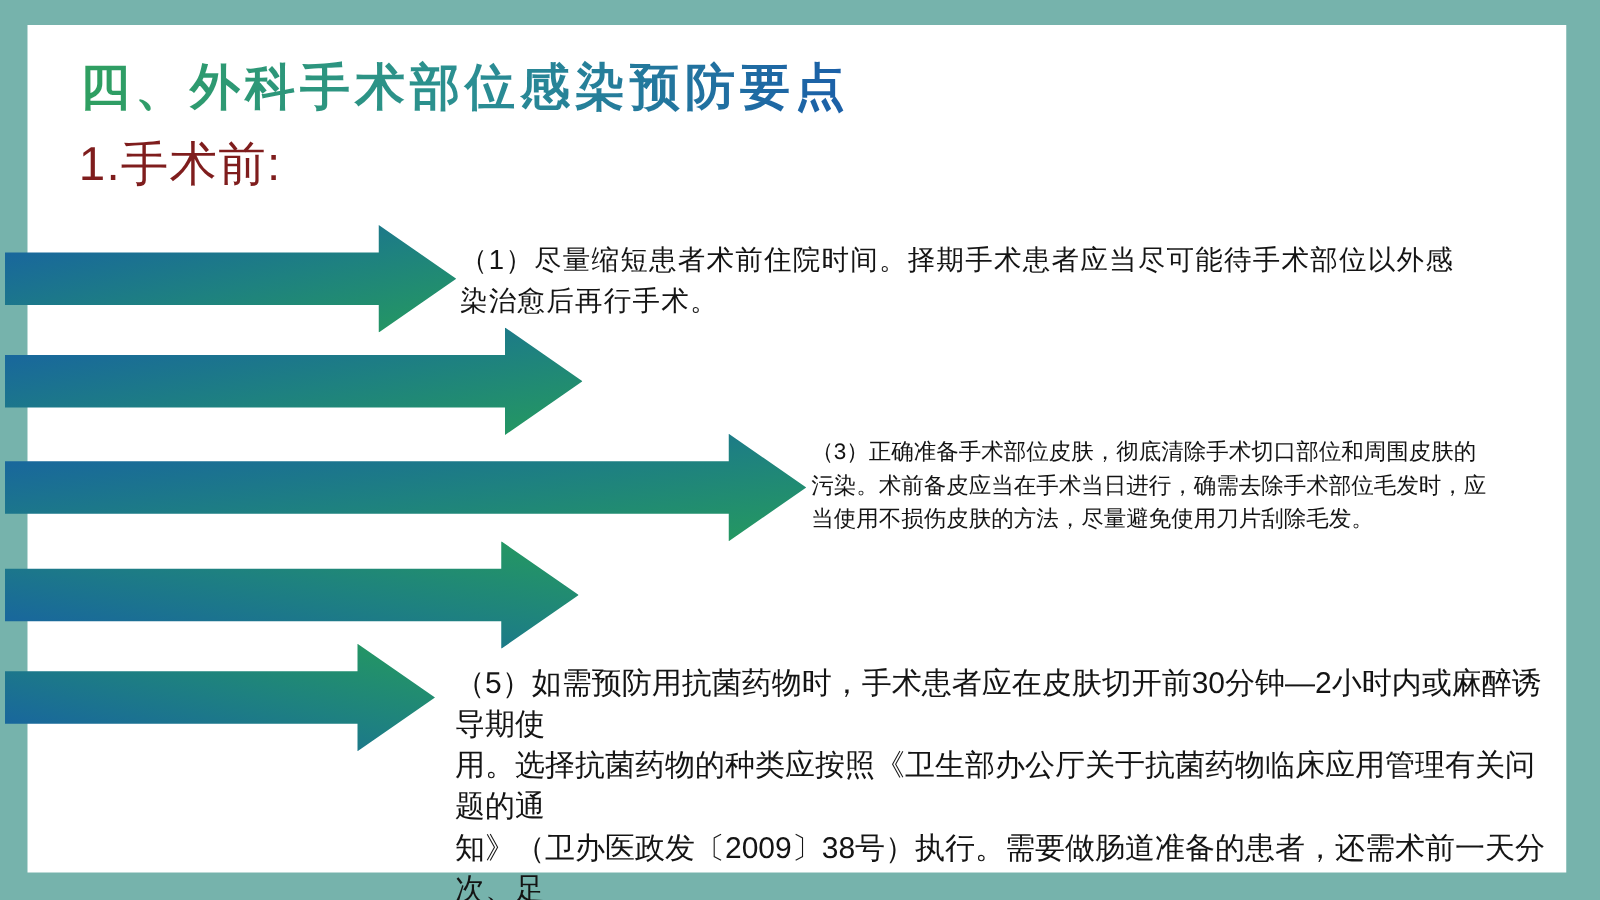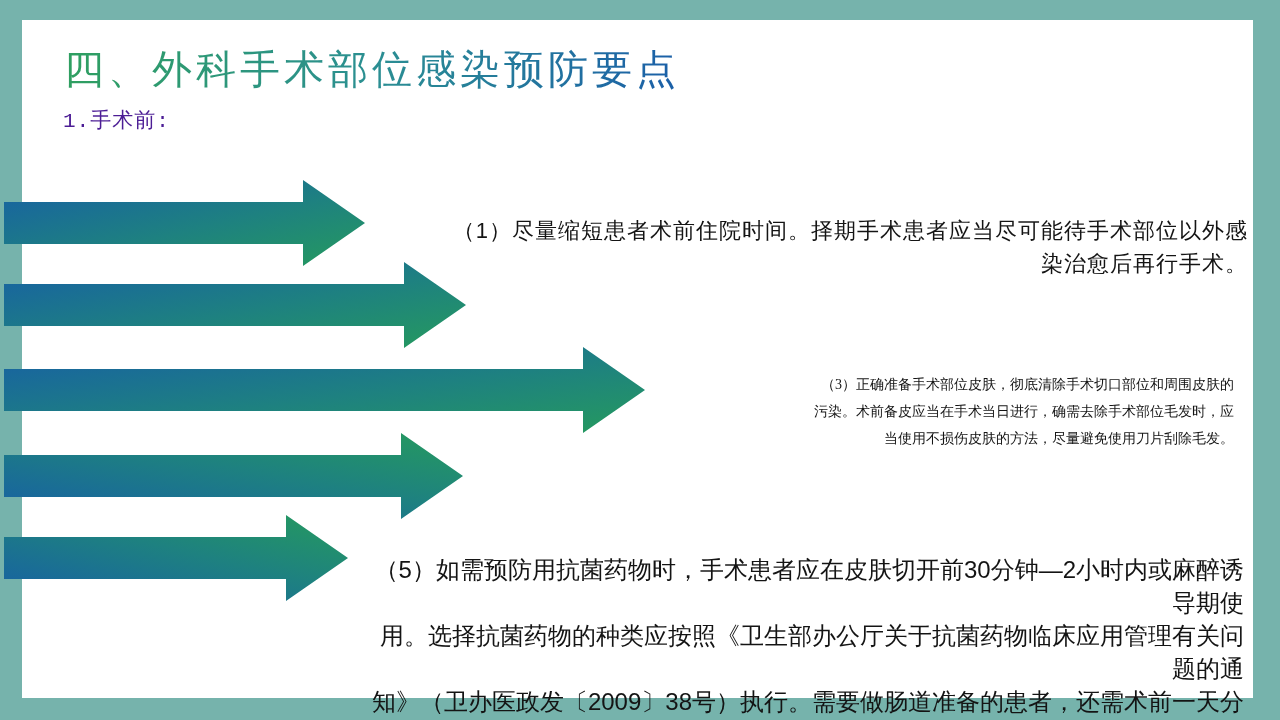--- a/index.html
+++ b/index.html
@@ -10,50 +10,49 @@
   .stage{
     position:relative;width:1280px;height:720px;
     background:#76b3ac;
   }
   .paper{
     position:absolute;left:22px;top:20px;right:27px;bottom:22px;
     background:#ffffff;
   }
   .title{
     position:absolute;left:64px;top:42px;
-    font-size:40px;font-weight:normal;letter-spacing:4px;
+    font-size:40px;font-weight:bold;letter-spacing:4px;
     background:linear-gradient(90deg,#2f9f60 0%,#2b8f92 50%,#1b5fa8 100%);
     -webkit-background-clip:text;background-clip:text;color:transparent;
     white-space:nowrap;
   }
   .subtitle{
     position:absolute;left:63px;top:106px;
-    font-size:21px;color:#4c1d95;letter-spacing:1px;white-space:nowrap;font-family:Liberation Mono, monospace;
+    font-size:38px;color:#7f1d1d;letter-spacing:1px;white-space:nowrap;
   }
   .arrow{position:absolute;height:86px;}
   .grad-down{background:linear-gradient(to bottom right,#175fa5,#1e8180 55%,#259a5e);}
   .grad-up{background:linear-gradient(to top right,#175fa5,#1e8180 55%,#259a5e);}
   #arrow-1{left:4px;top:180px;width:361px;
     clip-path:polygon(0 22px,299px 22px,299px 0,361px 43px,299px 86px,299px 64px,0 64px);}
   #arrow-2{left:4px;top:262px;width:462px;
     clip-path:polygon(0 22px,400px 22px,400px 0,462px 43px,400px 86px,400px 64px,0 64px);}
   #arrow-3{left:4px;top:347px;width:641px;
     clip-path:polygon(0 22px,579px 22px,579px 0,641px 43px,579px 86px,579px 64px,0 64px);}
   #arrow-4{left:4px;top:433px;width:459px;
     clip-path:polygon(0 22px,397px 22px,397px 0,459px 43px,397px 86px,397px 64px,0 64px);}
   #arrow-5{left:4px;top:515px;width:344px;
     clip-path:polygon(0 22px,282px 22px,282px 0,344px 43px,282px 86px,282px 64px,0 64px);}
   .point{
     position:absolute;color:#141414;white-space:pre-line;
-    text-align:right;
-    margin-top:23px;
+    text-align:left;
   }
   #point-1{left:368px;top:191px;width:880px;font-size:22px;line-height:33px;letter-spacing:1px;}
   #point-2{left:484px;top:291px;width:700px;font-size:22px;line-height:33px;letter-spacing:1px;}
-  #point-3{left:649px;top:348px;width:585px;font-size:14px;line-height:27px;font-family:Liberation Serif, serif;}
+  #point-3{left:649px;top:348px;width:585px;font-size:18px;line-height:27px;}
   #point-4{left:478px;top:434px;width:750px;font-size:20px;line-height:30px;}
   #point-5{left:364px;top:530px;width:880px;font-size:24px;line-height:33px;}
 </style>
 </head>
 <body>
 
 <div class="stage">
   <div class="paper"></div>
 
   <div class="title">四、外科手术部位感染预防要点</div>

